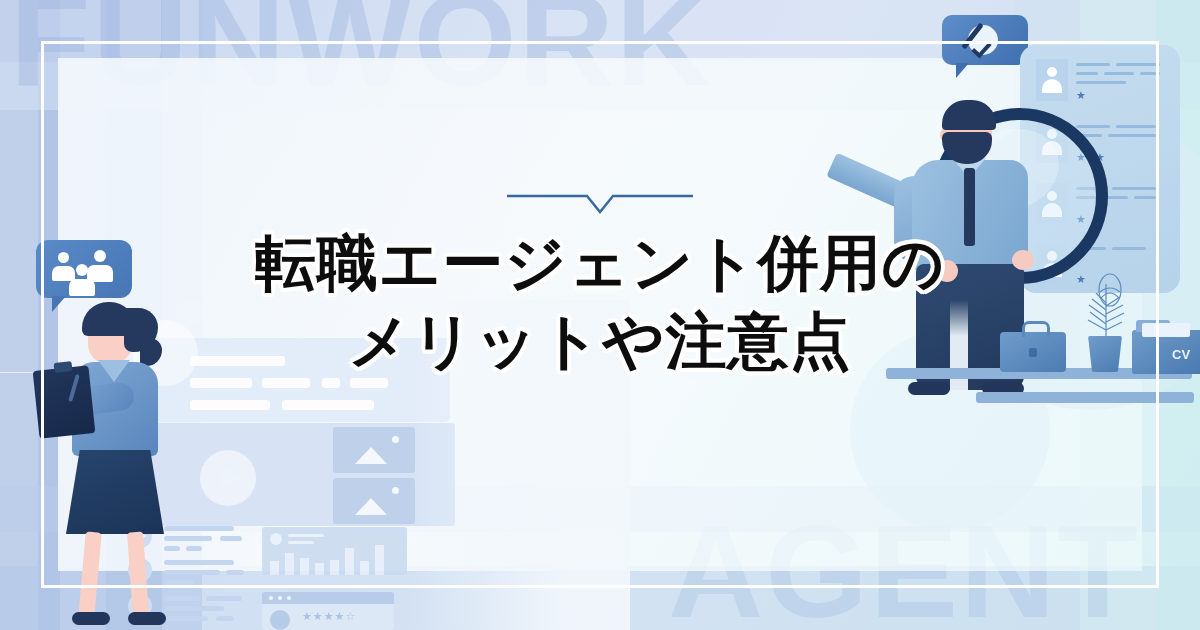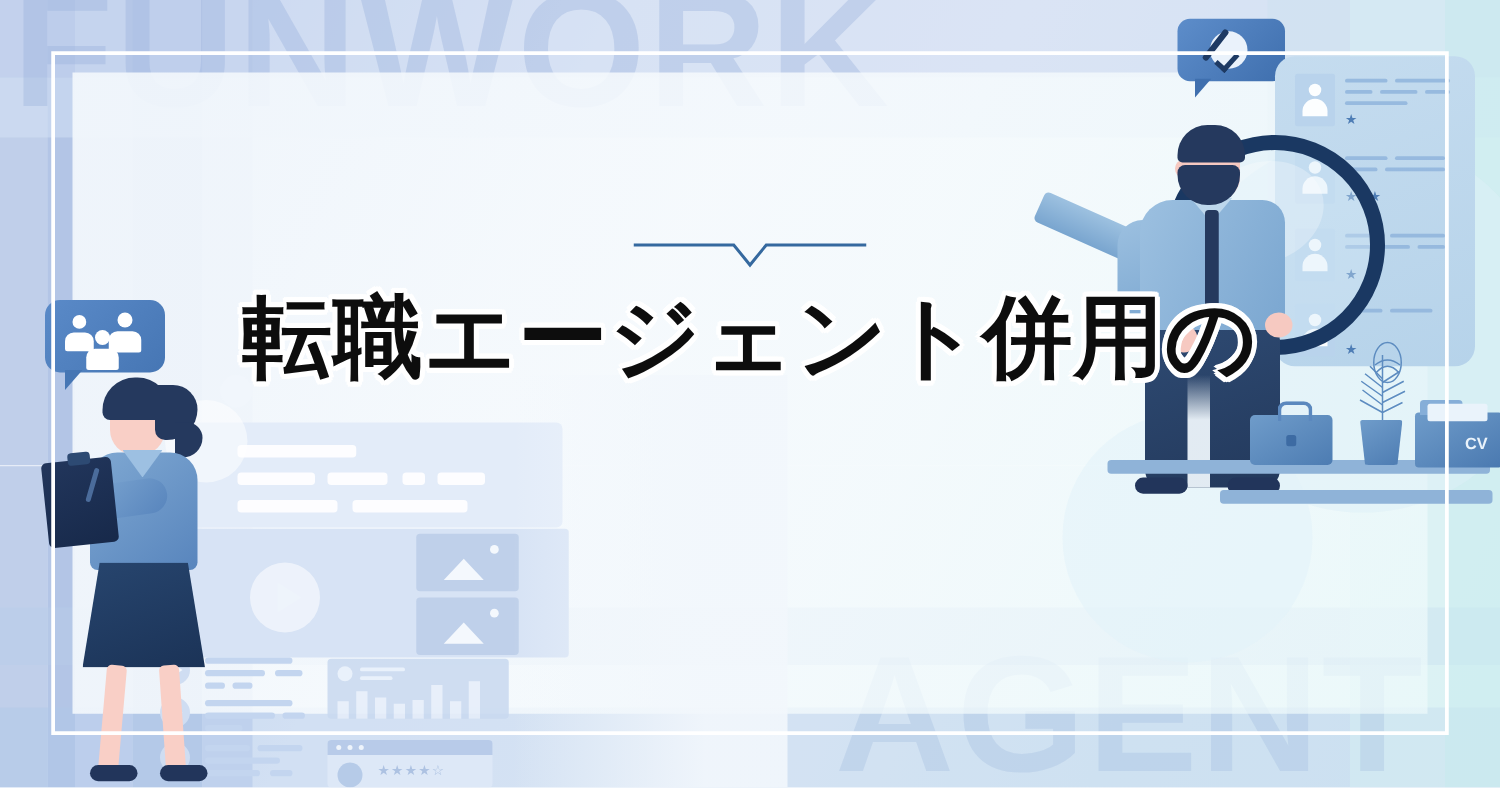--- a/index.html
+++ b/index.html
@@ -160,21 +160,21 @@
       background:rgba(221,239,248,.5);z-index:1;}
   .bg-blob2{position:absolute;right:150px;top:330px;width:200px;height:200px;border-radius:50%;
       background:rgba(226,243,249,.55);z-index:1;}
 
   
   .text-wrap{position:absolute;left:0;top:178px;width:1200px;text-align:center;z-index:8;}
   .subtitle{font-size:28px;font-weight:700;color:#1b4fa8;letter-spacing:1px;margin:0;
       text-shadow:0 0 6px #fff,0 0 10px #fff,0 0 14px #fff;}
   .divider{position:relative;width:190px;height:24px;margin:14px auto 0;}
   .divider svg{display:block;}
-  .title{margin:8px 0 0;font-size:72px;font-weight:700;color:#0d0d0d;line-height:1.28;
+  .title{margin:8px 0 0;font-size:61px;font-weight:700;color:#0d0d0d;line-height:1.28;
       letter-spacing:1px;
       text-shadow:
         -3px -3px 0 #fff,3px -3px 0 #fff,-3px 3px 0 #fff,3px 3px 0 #fff,
         -4px 0 0 #fff,4px 0 0 #fff,0 -4px 0 #fff,0 4px 0 #fff,
         -2px -4px 0 #fff,2px -4px 0 #fff,-2px 4px 0 #fff,2px 4px 0 #fff;}
   .title span{display:block;}
 </style>
 </head>
 <body>
 
@@ -421,16 +421,17 @@
   <div class="frame"></div>
 
   <div class="text-wrap">
     <div class="divider">
       <svg width="190" height="24" viewBox="0 0 190 24">
         <path d="M2 4 H82 L95 20 L108 4 H188" fill="none" stroke="#35699f" stroke-width="2.4" stroke-linejoin="miter"></path>
       </svg>
     </div>
     <h1 class="title">
       <span>転職エージェント併用の</span>
+      <span>メリットや注意点</span>
     </h1>
   </div>
 
 </div>
 
 </body></html>

